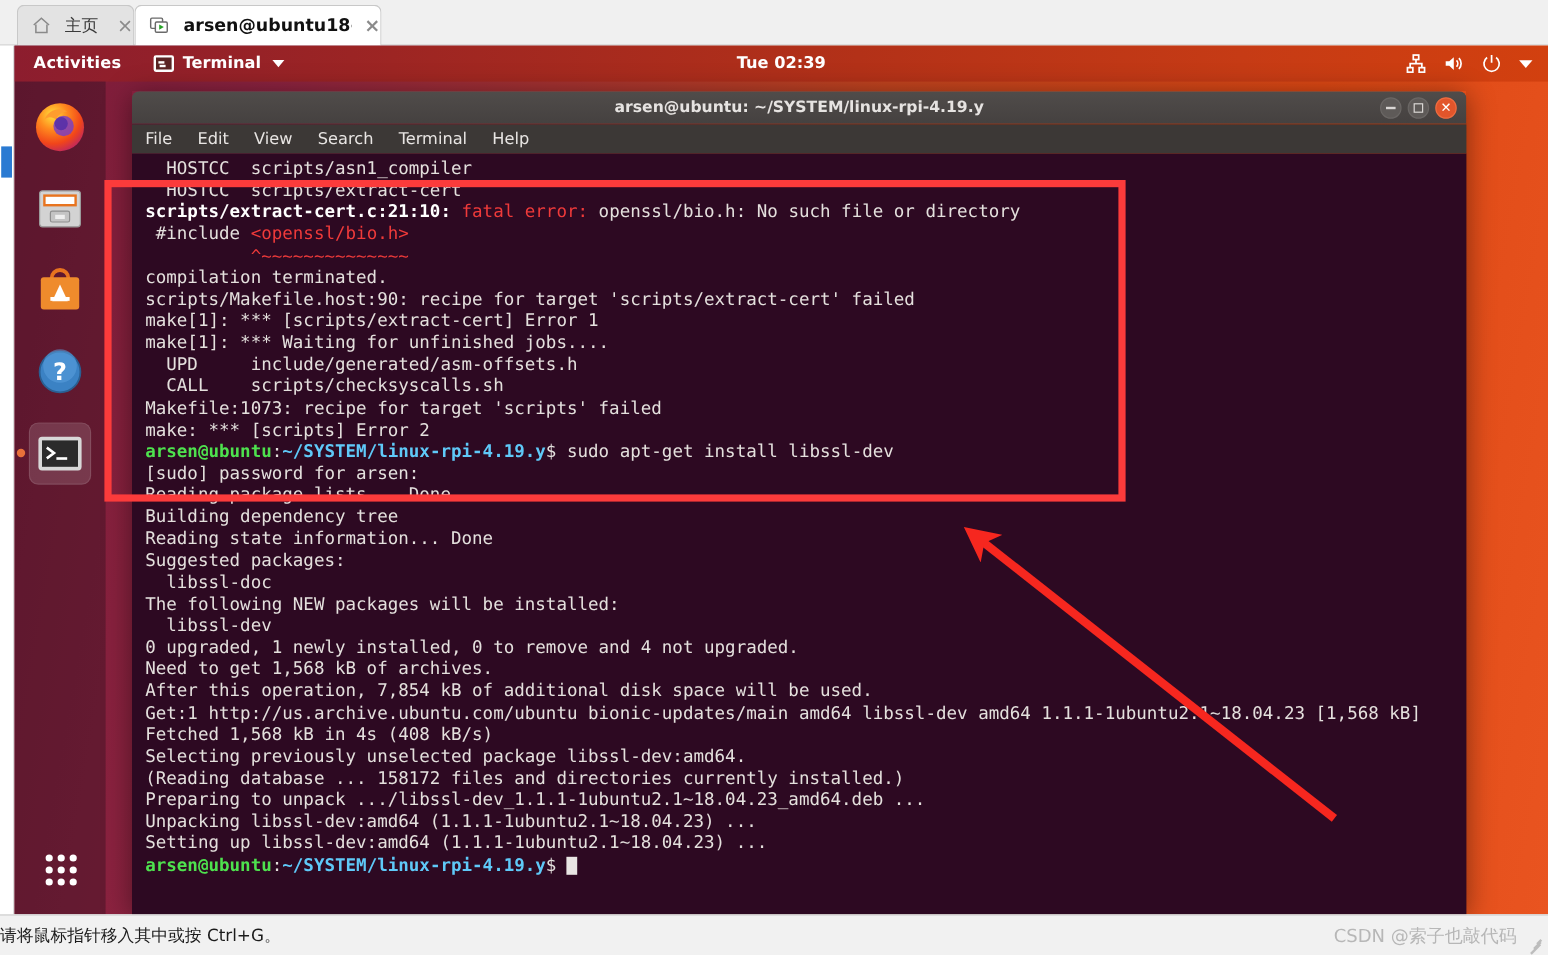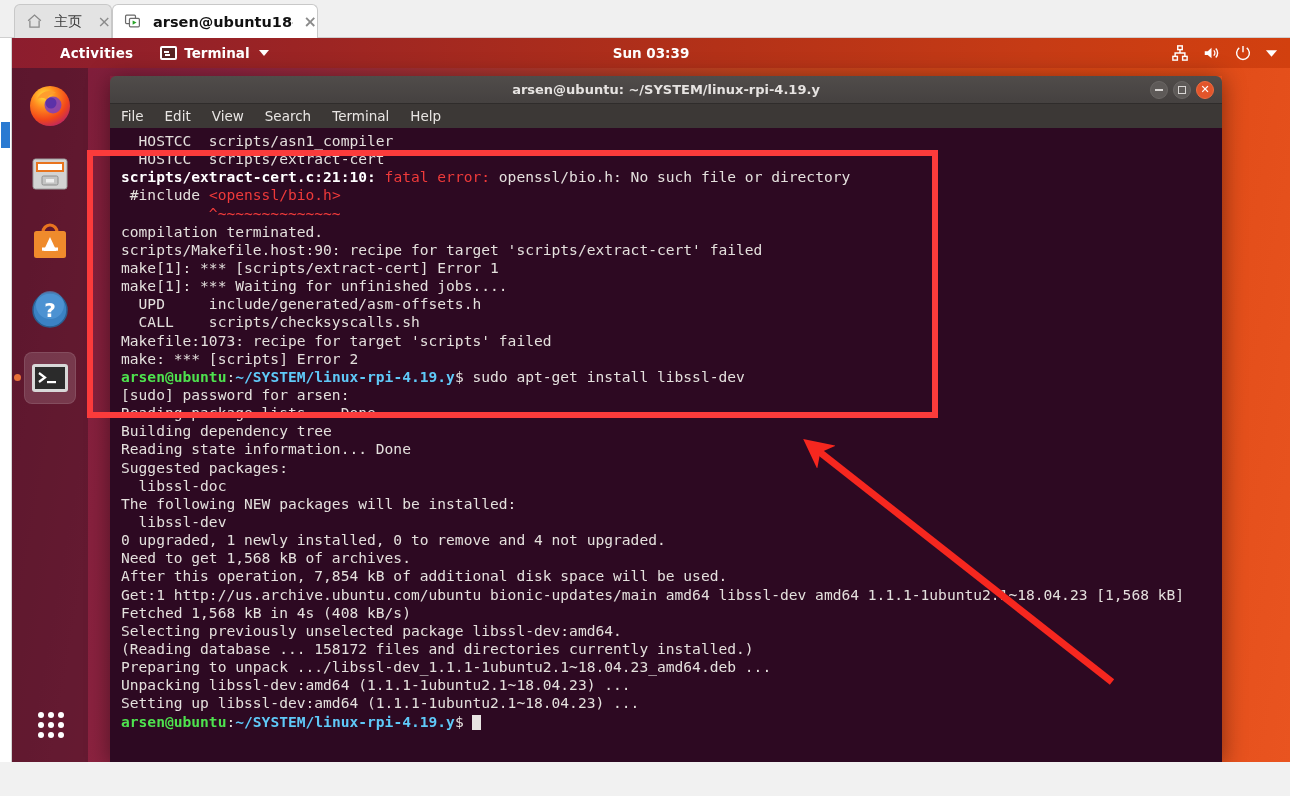--- a/index.html
+++ b/index.html
@@ -63,21 +63,21 @@
   }
 
   
   .gnome-panel {
     position: absolute; left: 0; top: 0; width: 1278px; height: 30px;
     background: linear-gradient(90deg, #8c1d2e 0%, #9b2424 22%, #b33118 55%, #c63b15 80%, #d2400f 100%);
     color: #fff;
     display: flex; align-items: center;
     font-size: 13.5px; font-weight: bold;
   }
-  .panel-activities { margin-left: 48px; letter-spacing: .2px; }
+  .panel-activities { margin-left: 16px; letter-spacing: .2px; }
   .panel-app {
     margin-left: 27px; display: flex; align-items: center; gap: 7px;
   }
   .panel-app-icon {
     width: 17px; height: 14px; border: 2px solid #fff; border-radius: 2px;
     background: #5a2424; position: relative;
   }
   .panel-app-icon::before {
     content: ""; position: absolute; left: 2px; top: 3px;
     width: 5px; height: 1.5px; background: #fff;
@@ -266,21 +266,21 @@
 
   <div class="desktop">
 
     <div class="gnome-panel">
       <span class="panel-activities">Activities</span>
       <span class="panel-app">
         <span class="panel-app-icon"></span>
         <span>Terminal</span>
         <span class="panel-caret"></span>
       </span>
-      <span class="panel-clock">Sun 03:39</span>
+      <span class="panel-clock">Tue 02:39</span>
       <span class="panel-tray">
         <span>
           <svg width="18" height="18" viewBox="0 0 24 24" fill="none" stroke="#fff" stroke-width="1.9">
             <rect x="9" y="2.5" width="6" height="5"></rect>
               <rect x="2.5" y="16.5" width="6" height="5"></rect>
             <rect x="15.5" y="16.5" width="6" height="5"></rect>
             <path d="M12 7.5 V12 M5.5 16.5 V12 H18.5 V16.5"></path>
           </svg>
         </span>
         <span>
@@ -416,14 +416,23 @@
   <div class="anno-rect"></div>
   <svg class="anno-arrow">
     <defs>
       <marker id="arrowhead" markerWidth="4.2" markerHeight="4.2" refX="2.6" refY="2.1" orient="auto">
         <path d="M0,0 L4.2,2.1 L0,4.2 L1.1,2.1 Z" fill="#f6271f"></path>
       </marker>
     </defs>
     <line x1="1112" y1="682" x2="812" y2="446" stroke="#f6271f" stroke-width="7" marker-end="url(#arrowhead)"></line>
   </svg>
 
+  <div class="statusbar">
+    <span class="status-text">请将鼠标指针移入其中或按 Ctrl+G。</span>
+    <span class="watermark">CSDN @索子也敲代码</span>
+    <span class="resize-grip">
+      <i style="top:11px; left:1px; width:11px;"></i>
+      <i style="top:8px; left:4px; width:8px;"></i>
+      <i style="top:5px; left:7px; width:5px;"></i>
+    </span>
+  </div>
 
 </div>
 
 </body></html>

